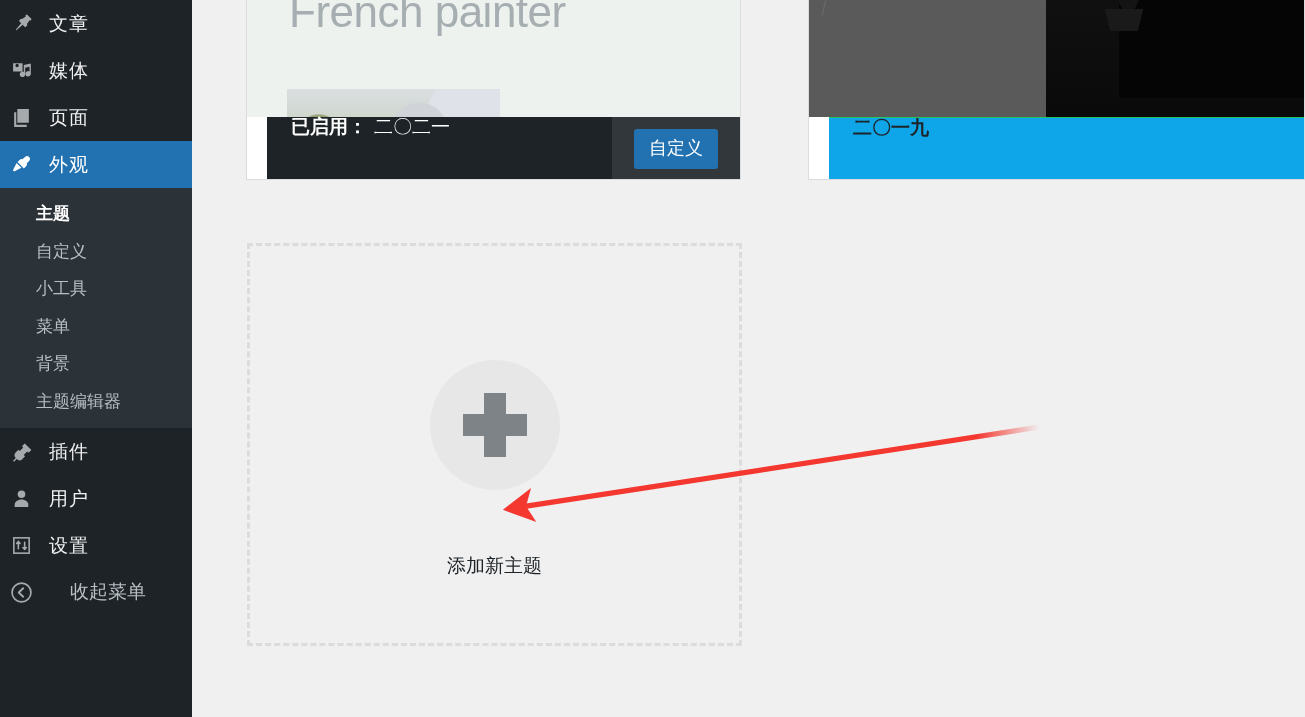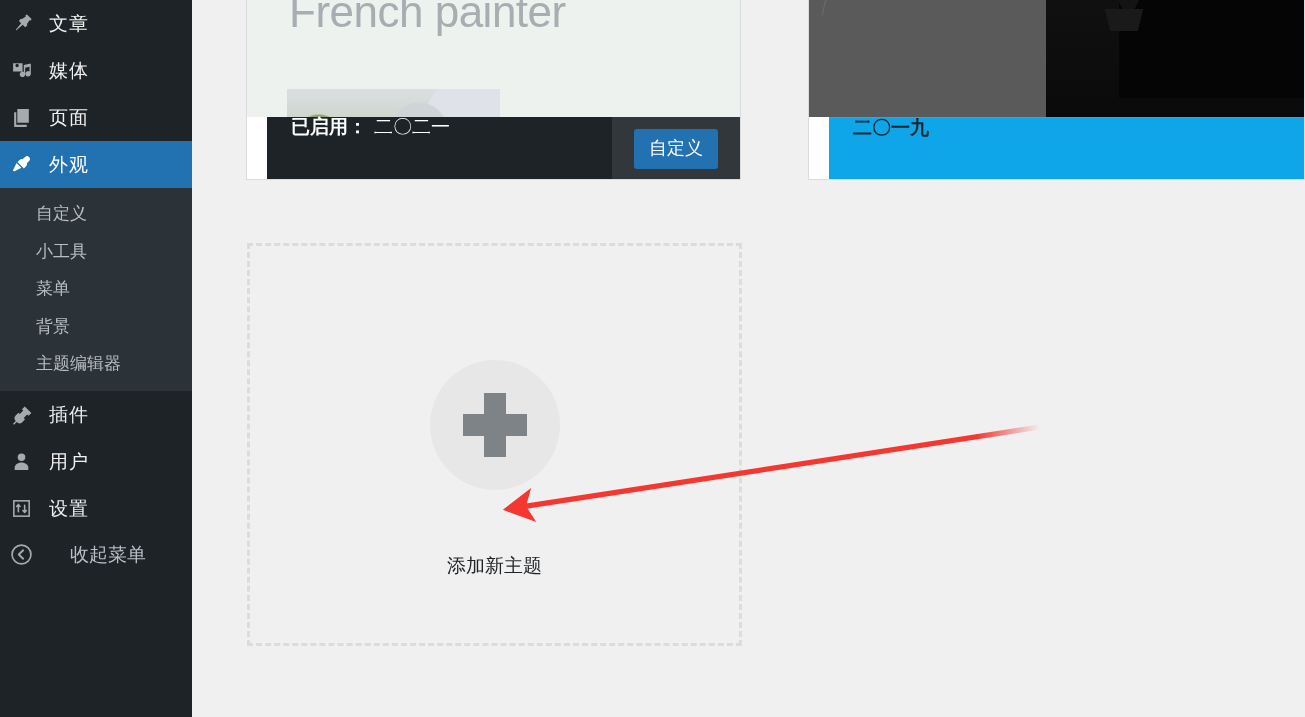--- a/index.html
+++ b/index.html
@@ -252,20 +252,21 @@
       <span class="mi">
         <svg viewBox="0 0 20 20" fill="#ffffff">
             <path d="M17.2 2.8a2.7 2.7 0 0 0-3.8 0L10.9 5a2.1 2.1 0 0 0-2.4.4L6.2 7.7l6.1 6.1 2.3-2.3a2.1 2.1 0 0 0 .4-2.4l2.2-2.5a2.7 2.7 0 0 0 0-3.8zM5.3 8.6 2.1 15c-.4.9.5 1.8 1.4 1.4l6.4-3.2-4.6-4.6z"></path>
           </svg>
       </span>
       <span class="mt-label">外观</span>
       <span class="arrow"></span>
     </div>
 
     <div id="submenu">
+      <span class="sub-item current">主题</span>
       <span class="sub-item">自定义</span>
       <span class="sub-item">小工具</span>
       <span class="sub-item">菜单</span>
       <span class="sub-item">背景</span>
       <span class="sub-item">主题编辑器</span>
     </div>
 
     <div class="menu-top">
       <span class="mi">
         <svg viewBox="0 0 20 20" fill="#a7aaad">

